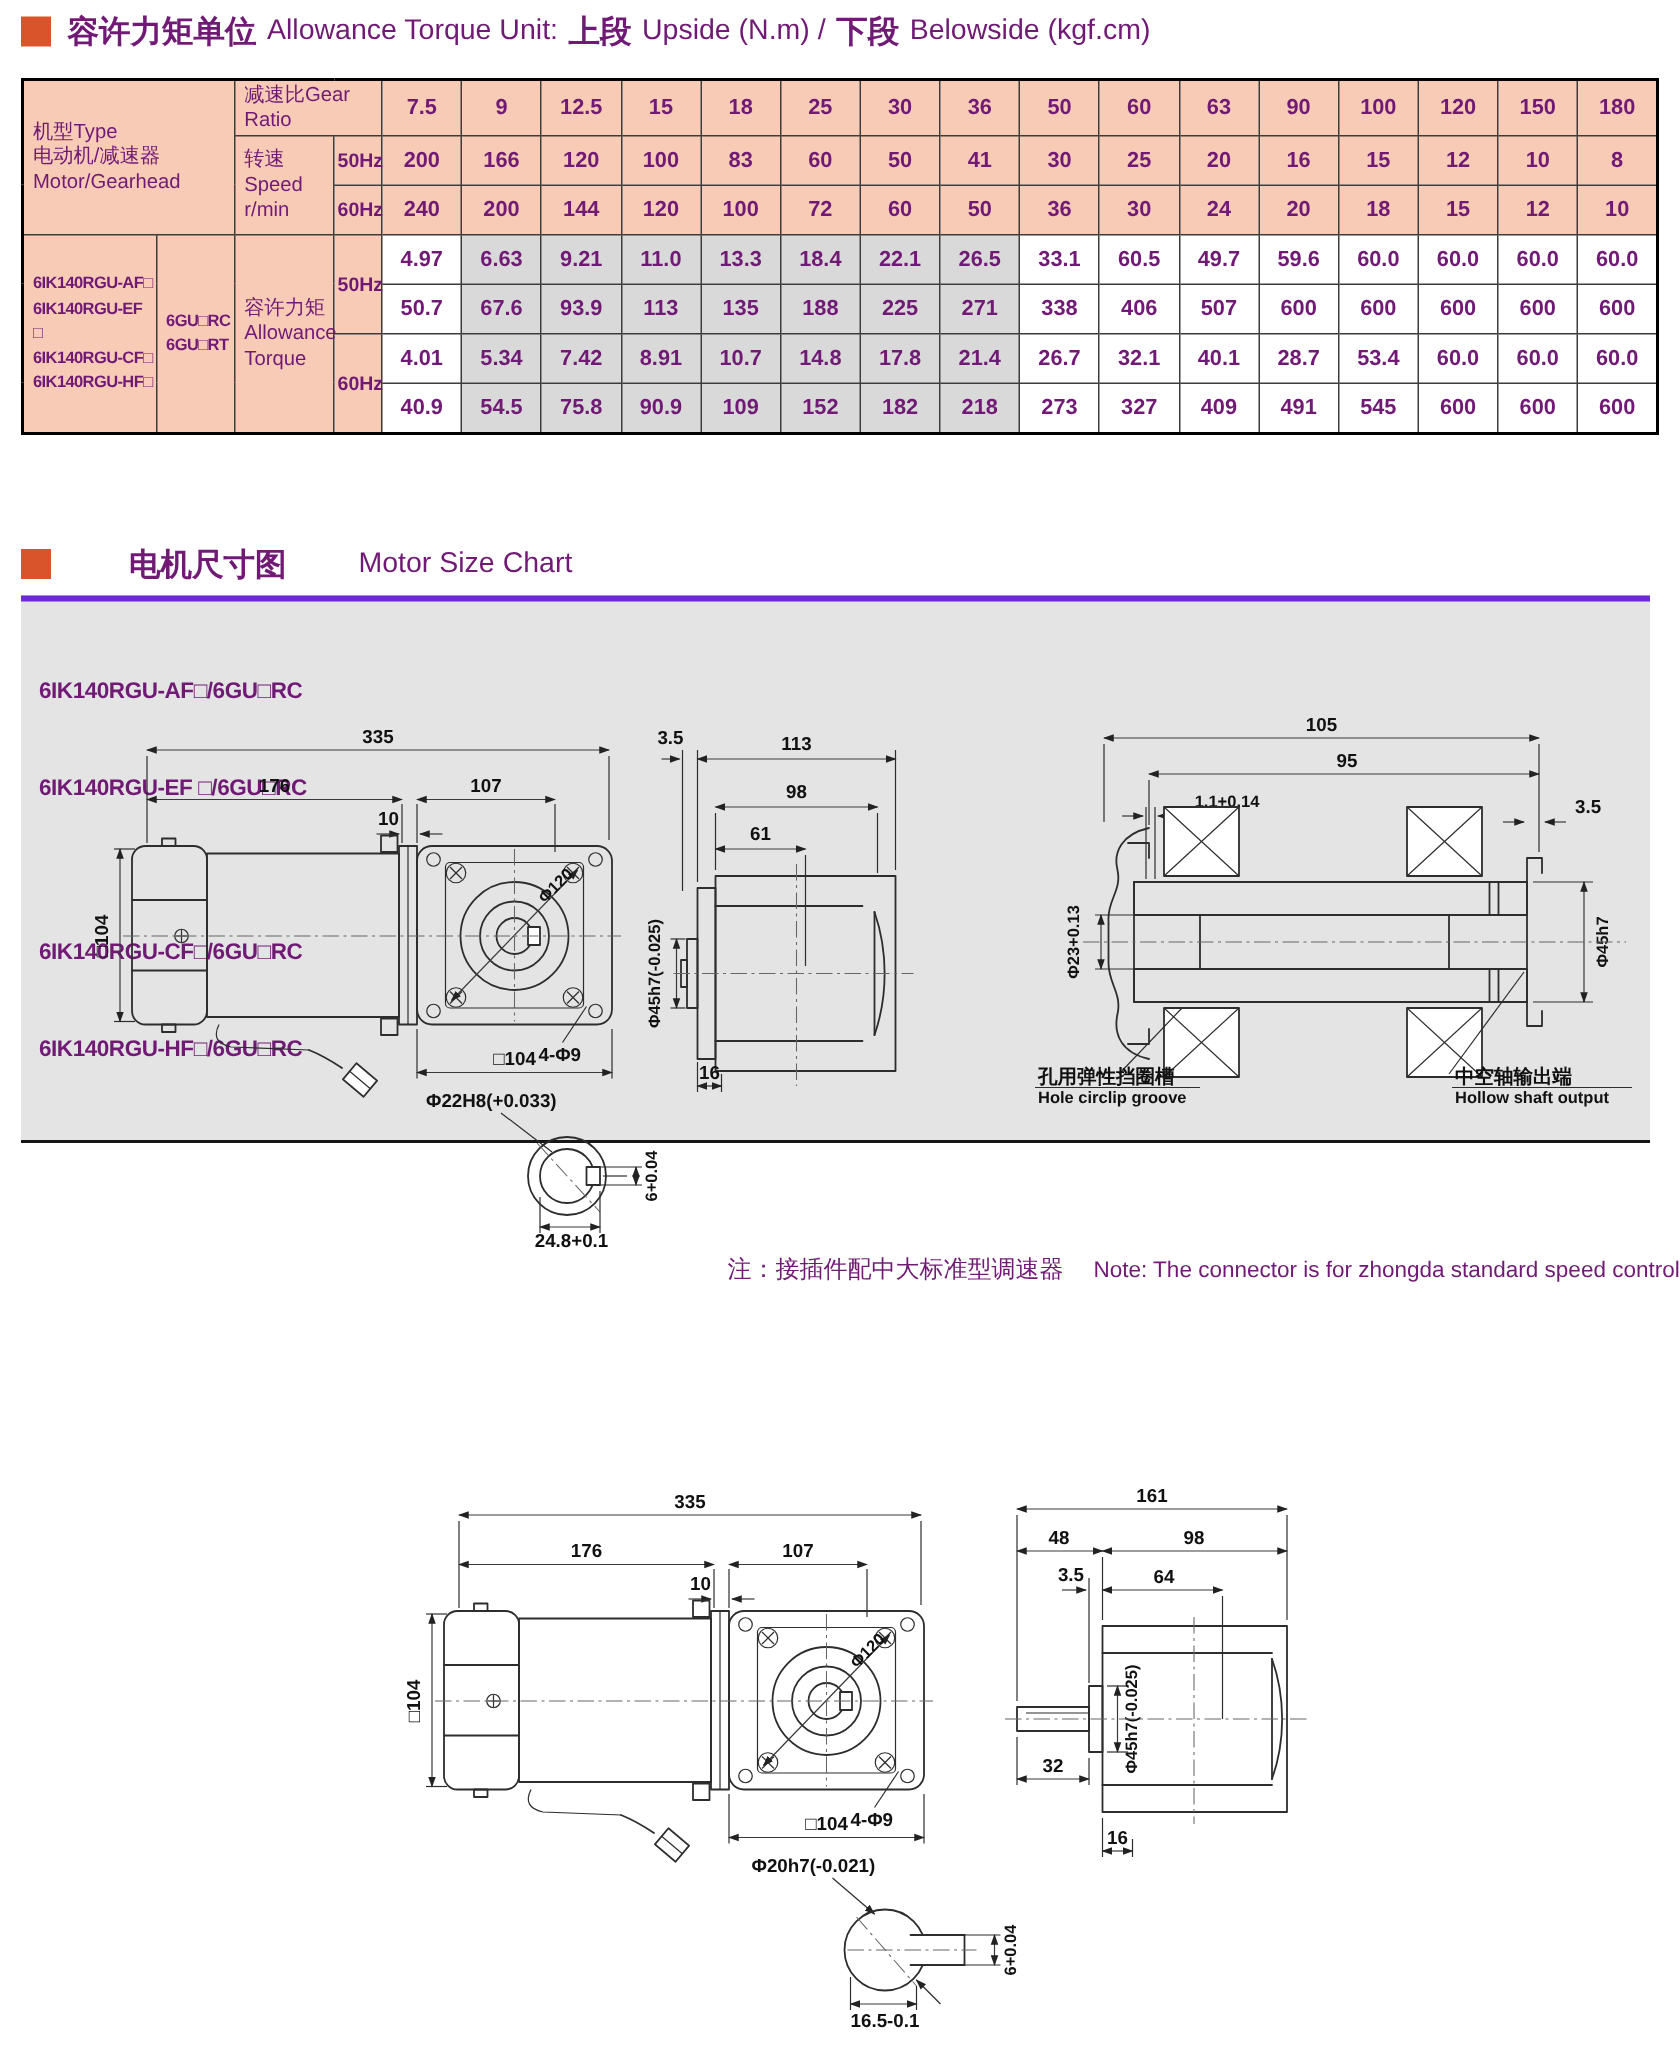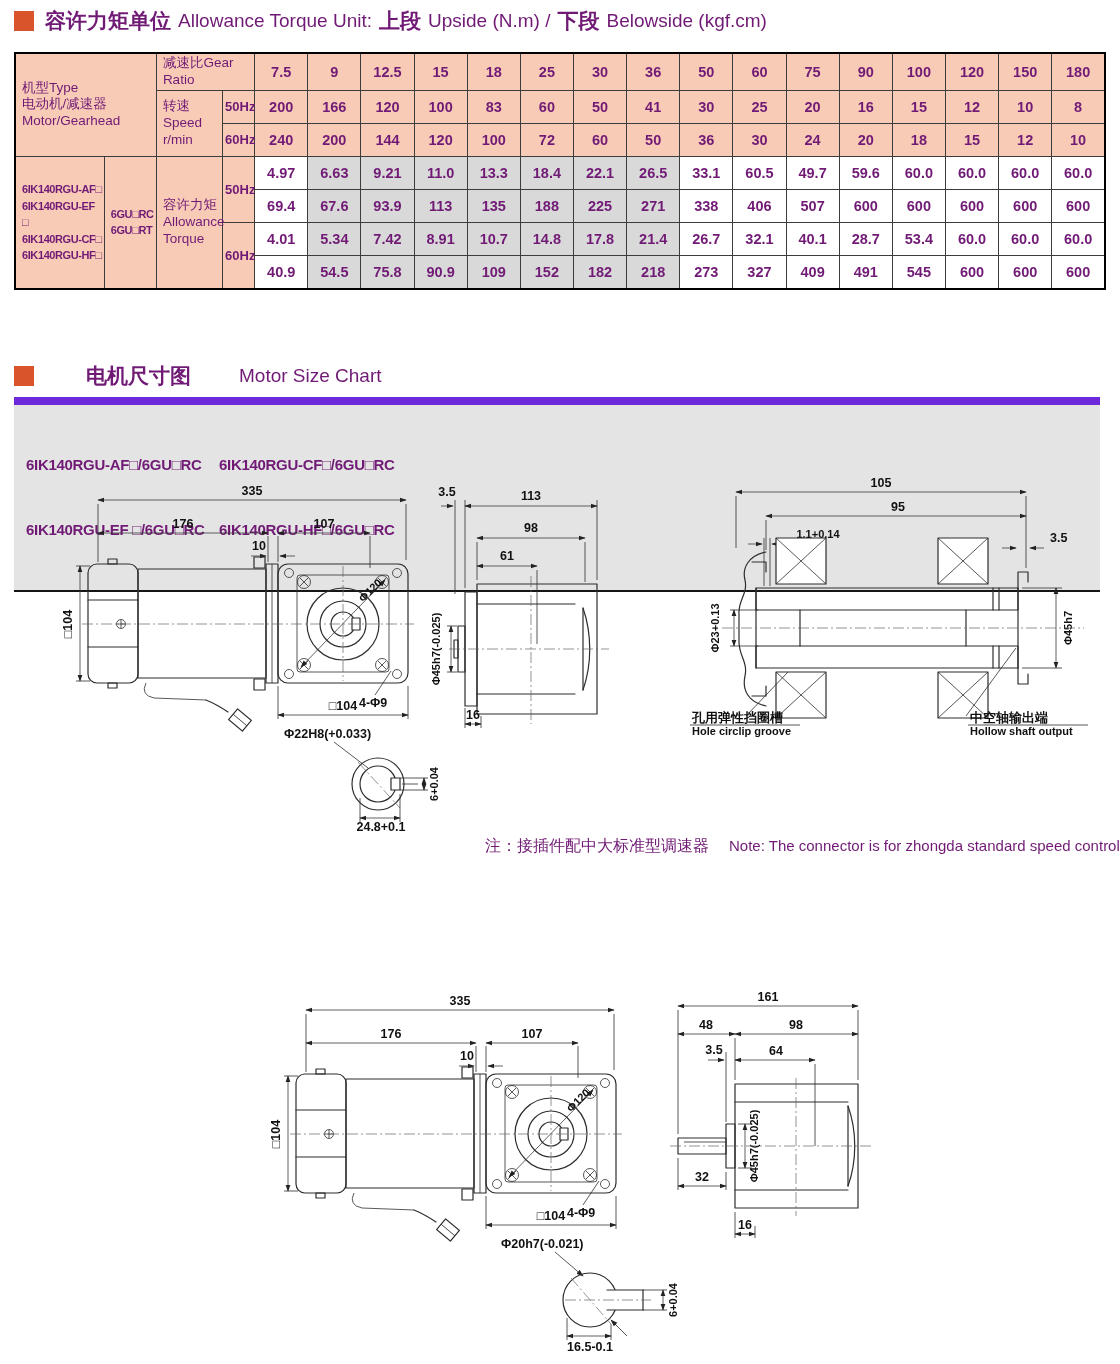--- a/index.html
+++ b/index.html
@@ -16,22 +16,22 @@
   .tq td{border:1px solid #3c3c3c;height:30px;padding:1px 2px;vertical-align:middle;}
   .tq .hd{background:#f8cbb7;}
   .tq .n{text-align:center;font-size:14.5px;font-weight:700;}
   .tq .g{background:#d9d9d9;}
   .tq .w{background:#fff;}
   .tq .tl{font-size:13.5px;text-align:left;padding-left:6px;line-height:1.25;font-weight:400;}
   .tq .hz{font-size:13px;font-weight:700;text-align:center;padding-left:2px;}
   .tq .mdl{font-size:11px;font-weight:700;letter-spacing:-0.4px;line-height:1.5;}
   
   .mbar{position:absolute;left:14px;width:1086px;background:#e4e4e4;
-        border-top:8px solid #6d28d9;border-bottom:2px solid #151515;
-        display:flex;padding:5px 0 6px 12px;box-sizing:border-box;}
+        border-top:4px solid #6d28d9;border-bottom:2px solid #151515;
+        display:flex;padding:5px 0 6px 12px;box-sizing:border-box;flex-direction:column;}
   .mcol{font-size:15px;font-weight:700;line-height:1.45;letter-spacing:-0.3px;white-space:pre;}
   .mcol.c1{width:193px;}
   
   .note{position:absolute;display:flex;gap:20px;align-items:baseline;white-space:nowrap;}
   .note .nzh{font-size:16px;}
   .note .nen{font-size:15px;}
   
   svg.drw{position:absolute;overflow:visible;}
   .ol{stroke:#2d2d2d;stroke-width:1.2;fill:none;stroke-linejoin:round;stroke-linecap:round;}
   .olf{stroke:#2d2d2d;stroke-width:1.2;fill:#fff;stroke-linejoin:round;}
@@ -87,21 +87,21 @@
           <td class="hd n">7.5</td>
           <td class="hd n">9</td>
           <td class="hd n">12.5</td>
           <td class="hd n">15</td>
           <td class="hd n">18</td>
           <td class="hd n">25</td>
           <td class="hd n">30</td>
           <td class="hd n">36</td>
           <td class="hd n">50</td>
           <td class="hd n">60</td>
-          <td class="hd n">75</td>
+          <td class="hd n">63</td>
           <td class="hd n">90</td>
           <td class="hd n">100</td>
           <td class="hd n">120</td>
           <td class="hd n">150</td>
           <td class="hd n">180</td>
         </tr>
         <tr>
           <td class="hd tl" rowspan="2">转速Speed<br>r/min</td>
           <td class="hd hz">50Hz</td>
           <td class="hd n">200</td>
@@ -156,21 +156,21 @@
           <td class="n w">33.1</td>
           <td class="n w">60.5</td>
           <td class="n w">49.7</td>
           <td class="n w">59.6</td>
           <td class="n w">60.0</td>
           <td class="n w">60.0</td>
           <td class="n w">60.0</td>
           <td class="n w">60.0</td>
         </tr>
         <tr>
-          <td class="n w">69.4</td>
+          <td class="n w">50.7</td>
           <td class="n g">67.6</td>
           <td class="n g">93.9</td>
           <td class="n g">113</td>
           <td class="n g">135</td>
           <td class="n g">188</td>
           <td class="n g">225</td>
           <td class="n g">271</td>
           <td class="n w">338</td>
           <td class="n w">406</td>
           <td class="n w">507</td>

